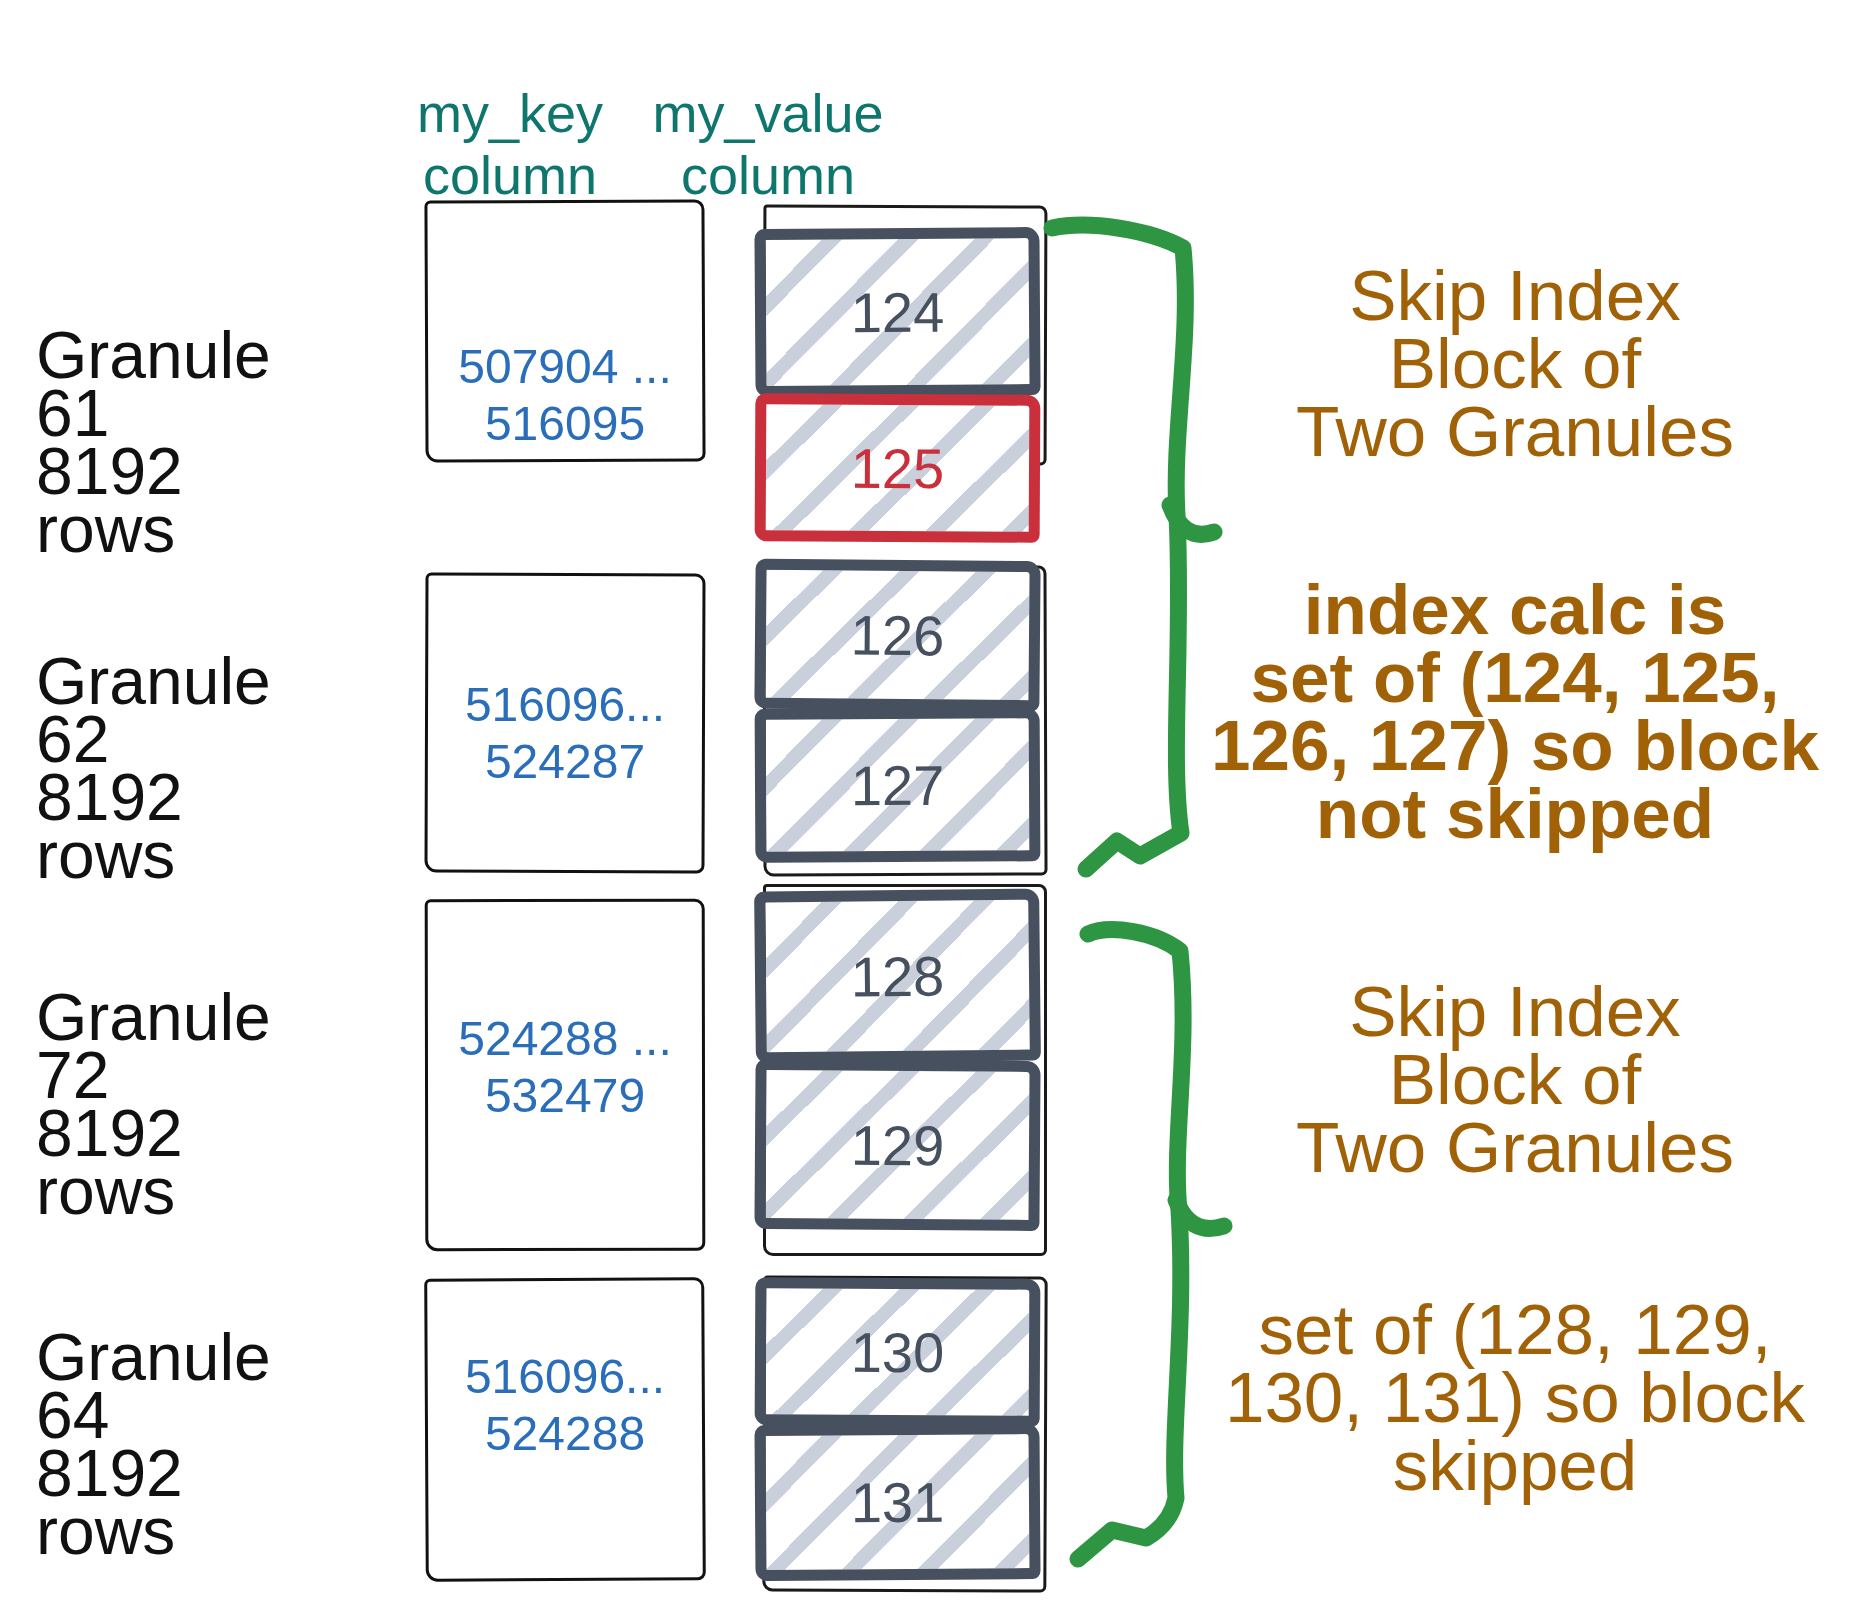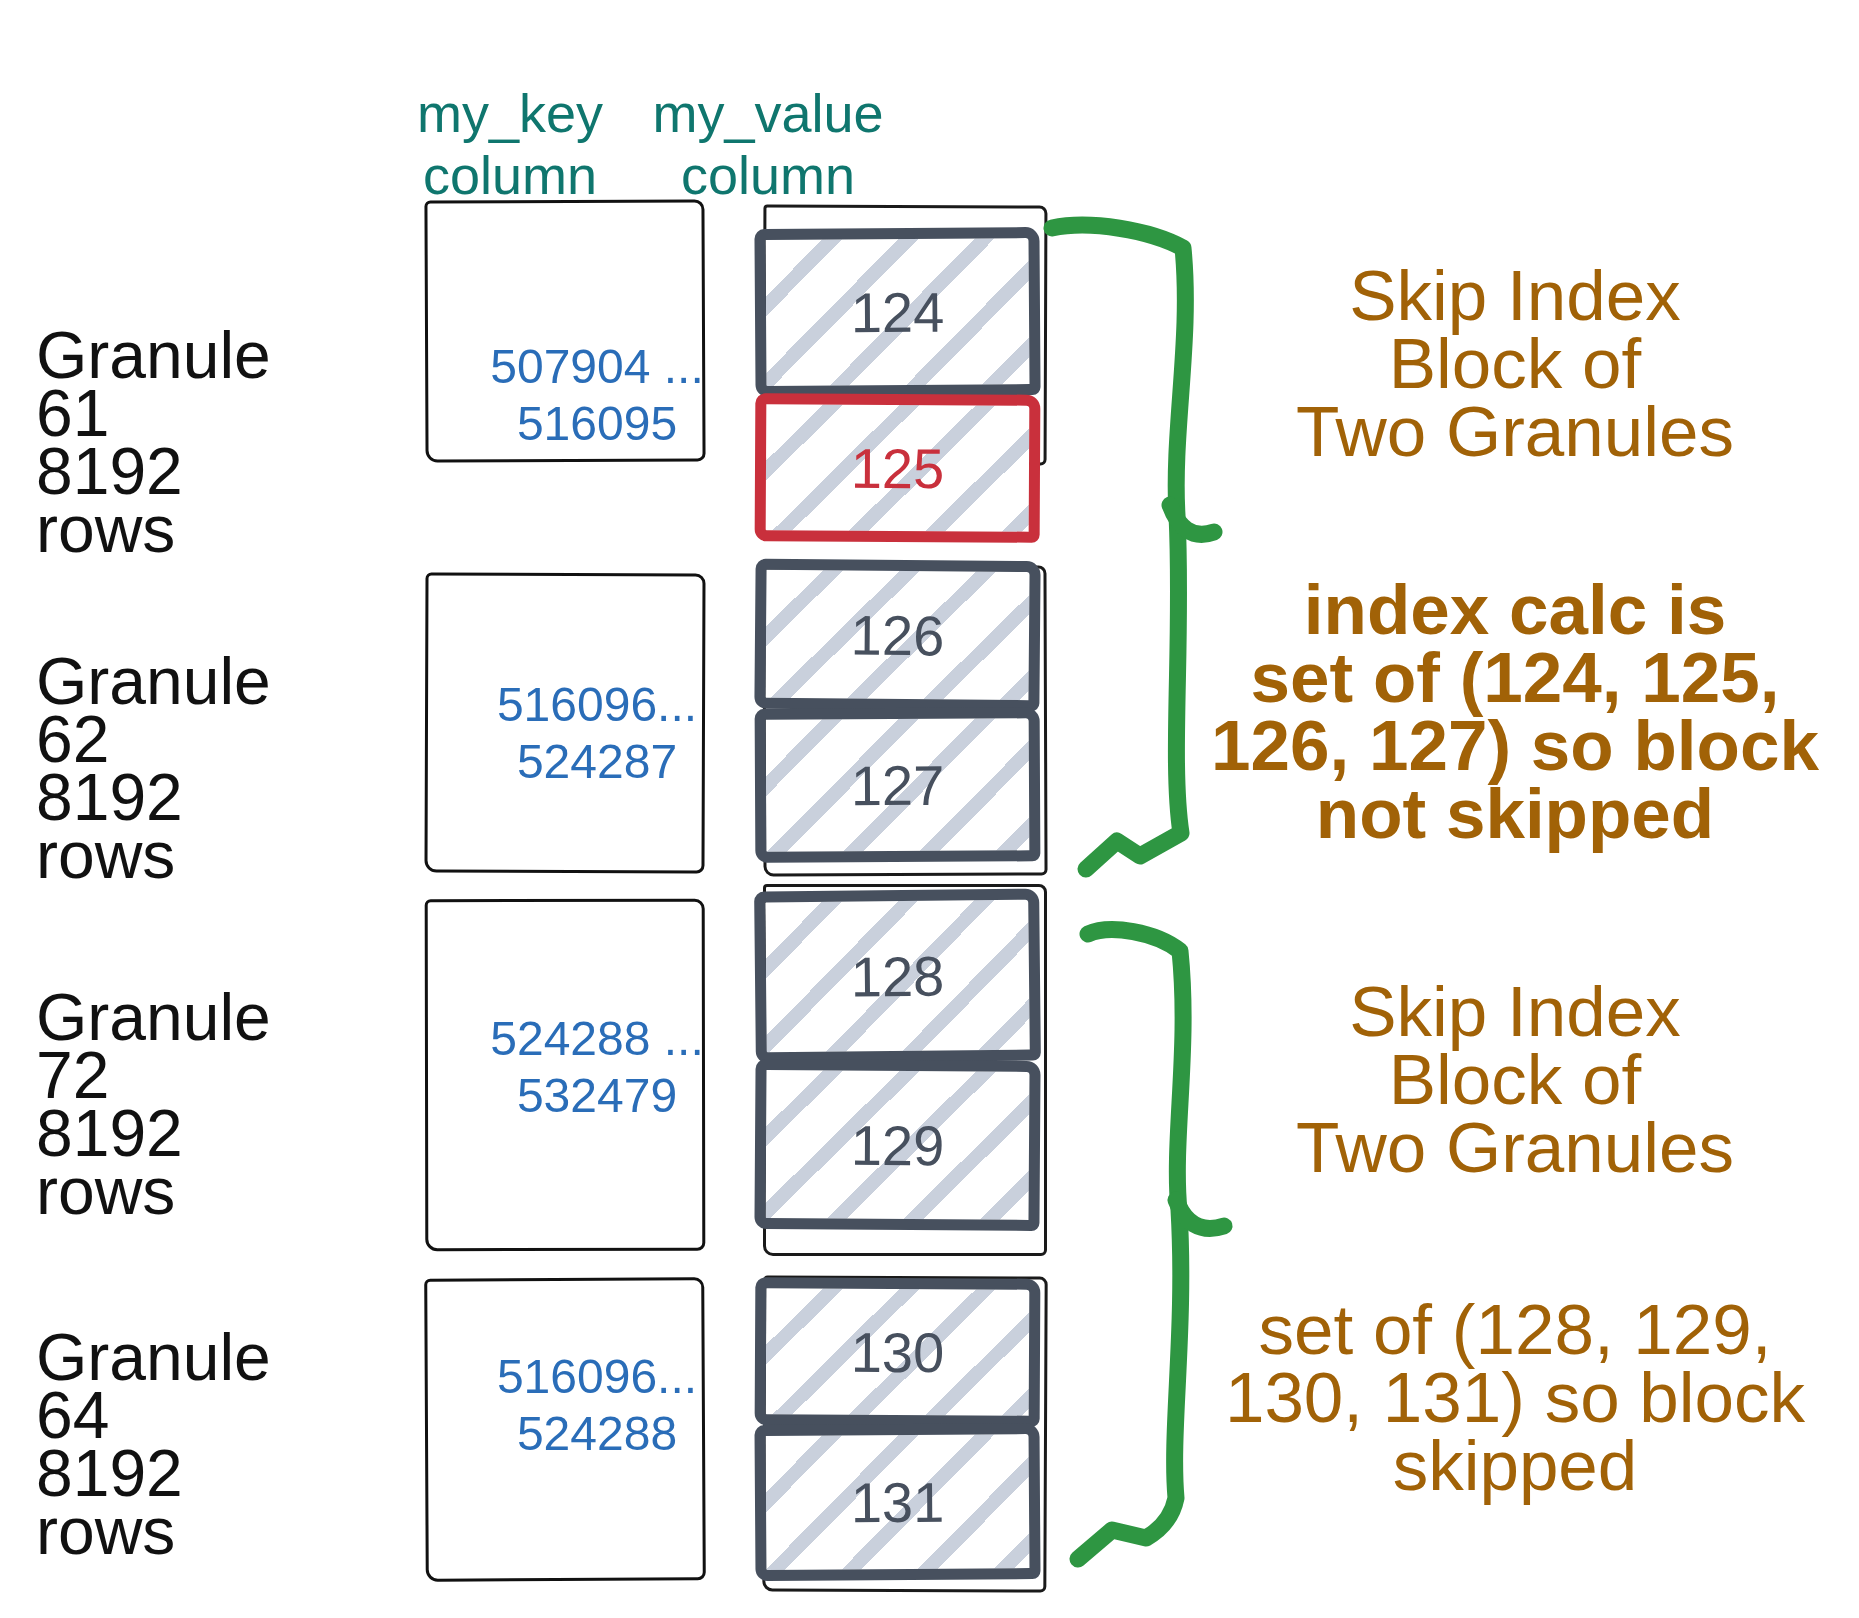--- a/index.html
+++ b/index.html
@@ -22,21 +22,21 @@
 
   
   .keybox{position:absolute;left:425px;width:280px;box-sizing:border-box;
           border:3px solid #111;background:#fff;border-radius:6px 10px 8px 12px;}
   .keybox.k1{top:200px;height:262px;transform:rotate(-0.25deg);}
   .keybox.k2{top:573px;height:300px;transform:rotate(0.2deg);}
   .keybox.k3{top:899px;height:352px;transform:rotate(-0.1deg);}
   .keybox.k4{top:1278px;height:303px;transform:rotate(-0.3deg);}
 
   .keytext{position:absolute;left:425px;width:280px;text-align:center;
-           color:#2a6db8;font-size:48px;line-height:57px;padding-left:32px;}
+           color:#2a6db8;font-size:48px;line-height:57px;}
   .keytext.t1{top:338px;} .keytext.t2{top:676px;} .keytext.t3{top:1010px;} .keytext.t4{top:1348px;}
 
   
   .voutline{position:absolute;left:763px;width:284px;box-sizing:border-box;
             border:3px solid #1a1a1a;border-radius:4px 8px 6px 10px;background:#fff;}
   .voutline.v1{top:205px;height:260px;transform:rotate(0.2deg);}
   .voutline.v2{top:566px;height:310px;transform:rotate(-0.2deg);}
   .voutline.v3{top:884px;height:372px;}
   .voutline.v4{top:1276px;height:316px;transform:rotate(0.25deg);}
 

